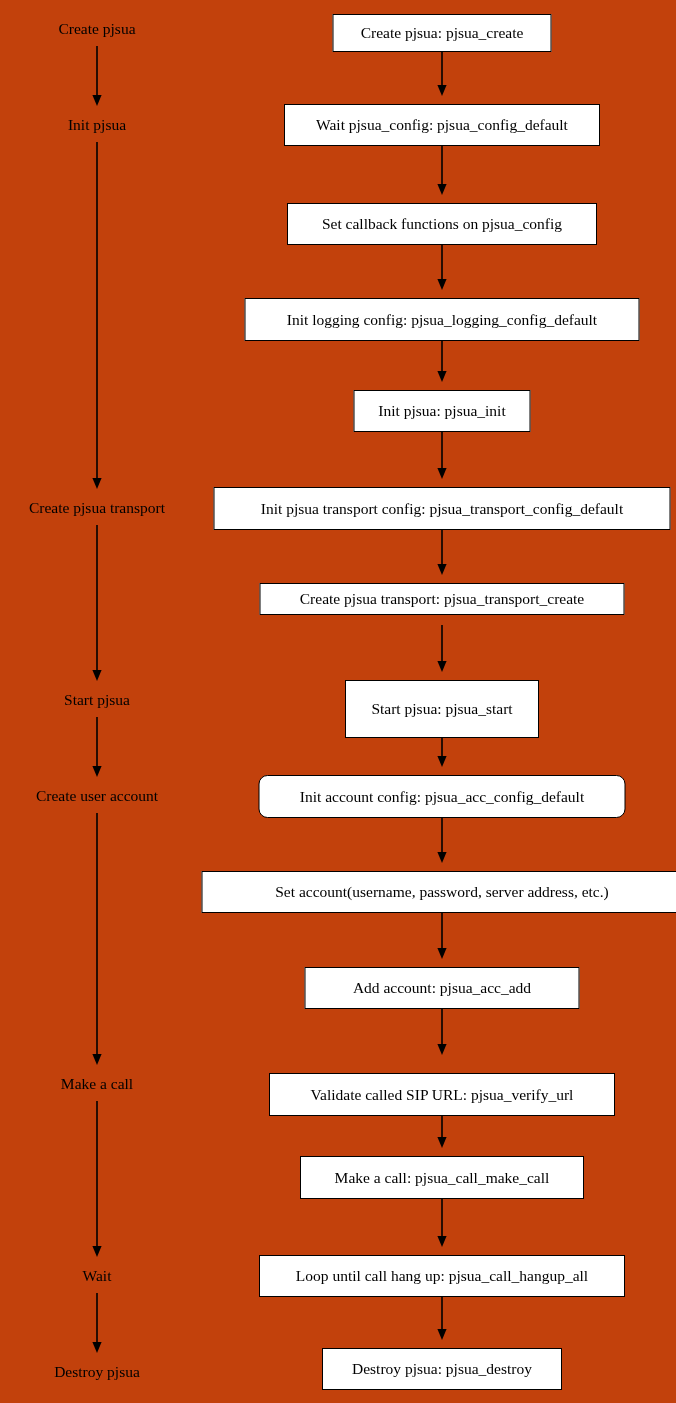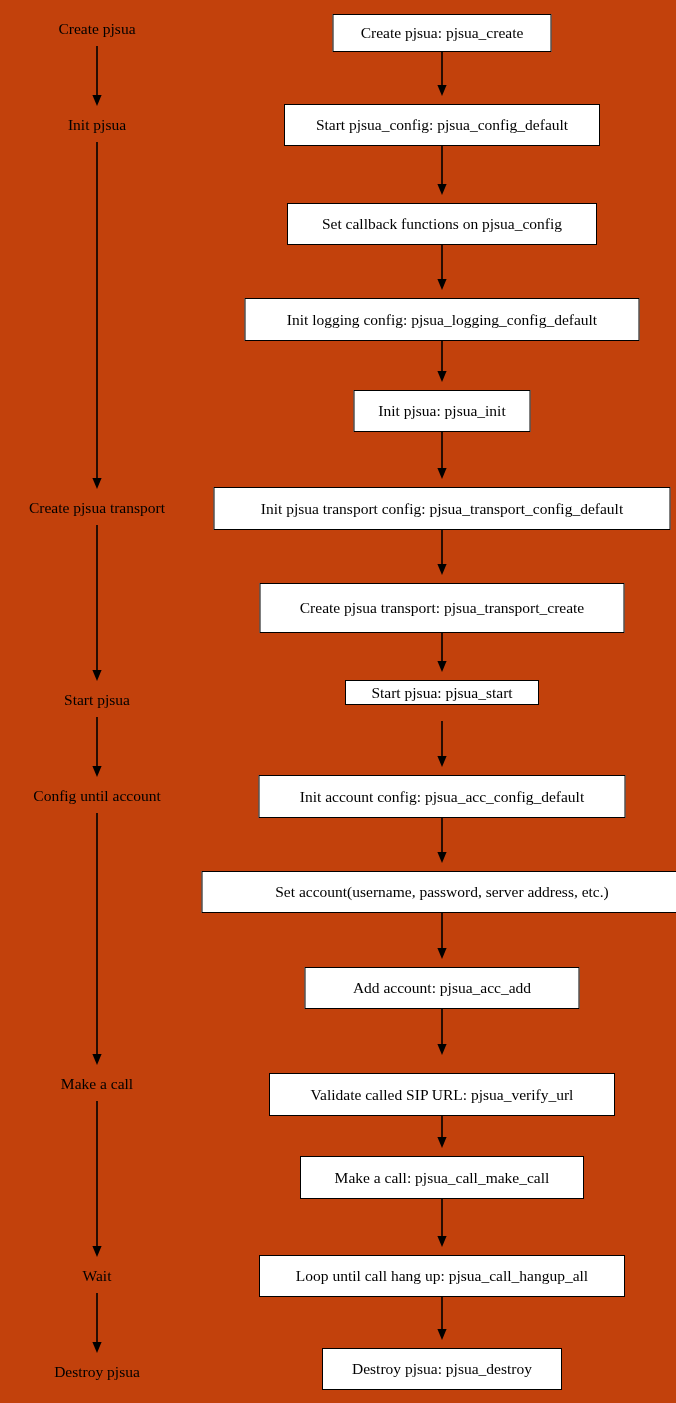--- a/index.html
+++ b/index.html
@@ -57,21 +57,21 @@
 </style>
 </head>
 <body>
 
 <div id="canvas">
   <div id="stage-labels">
       <div class="stage-label" style="left: 97px; top: 29px;">Create pjsua</div>
       <div class="stage-label" style="left: 97px; top: 125px;">Init pjsua</div>
       <div class="stage-label" style="left: 97px; top: 508px;">Create pjsua transport</div>
       <div class="stage-label" style="left: 97px; top: 700px;">Start pjsua</div>
-      <div class="stage-label" style="left: 97px; top: 796px;">Config until account</div>
+      <div class="stage-label" style="left: 97px; top: 796px;">Create user account</div>
       <div class="stage-label" style="left: 97px; top: 1084px;">Make a call</div>
       <div class="stage-label" style="left: 97px; top: 1276px;">Wait</div>
       <div class="stage-label" style="left: 97px; top: 1372px;">Destroy pjsua</div>
     </div>
   <div id="stage-arrows">
       <div class="arrow" style="left: 97px; top: 46px;">
         <svg width="13" height="60" viewBox="0 0 13 60">
           <line x1="6.5" y1="0" x2="6.5" y2="49" stroke="#000000" stroke-width="1.6"></line>
           <polygon points="1.9000000000000004,49 11.1,49 6.5,60" fill="#000000"></polygon>
         </svg>
@@ -197,41 +197,41 @@
           <line x1="6.5" y1="0" x2="6.5" y2="32" stroke="#000000" stroke-width="1.6"></line>
           <polygon points="1.9000000000000004,32 11.1,32 6.5,43" fill="#000000"></polygon>
         </svg>
       </div>
     </div>
   <div id="nodes">
       <div class="node" style="left: 442px; top: 14px; width: 219px; height: 38px;">
         <span class="node-label">Create pjsua: pjsua_create</span>
       </div>
       <div class="node" style="left: 442px; top: 104px; width: 316px; height: 42px;">
-        <span class="node-label">Start pjsua_config: pjsua_config_default</span>
+        <span class="node-label">Wait pjsua_config: pjsua_config_default</span>
       </div>
       <div class="node" style="left: 442px; top: 203px; width: 310px; height: 42px;">
         <span class="node-label">Set callback functions on pjsua_config</span>
       </div>
       <div class="node" style="left: 442px; top: 298px; width: 395px; height: 43px;">
         <span class="node-label">Init logging config: pjsua_logging_config_default</span>
       </div>
       <div class="node" style="left: 442px; top: 390px; width: 177px; height: 42px;">
         <span class="node-label">Init pjsua: pjsua_init</span>
       </div>
       <div class="node" style="left: 442px; top: 487px; width: 457px; height: 43px;">
         <span class="node-label">Init pjsua transport config: pjsua_transport_config_default</span>
       </div>
-      <div class="node" style="left: 442px; top: 583px; width: 365px; height: 50px;">
+      <div class="node" style="left: 442px; top: 583px; width: 365px; height: 32px;">
         <span class="node-label">Create pjsua transport: pjsua_transport_create</span>
       </div>
-      <div class="node" style="left: 442px; top: 680px; width: 194px; height: 25px;">
+      <div class="node" style="left: 442px; top: 680px; width: 194px; height: 58px;">
         <span class="node-label">Start pjsua: pjsua_start</span>
       </div>
-      <div class="node" style="left: 442px; top: 775px; width: 367px; height: 43px;">
+      <div class="node" style="left: 442px; top: 775px; width: 367px; height: 43px; border-radius: 9px;">
         <span class="node-label">Init account config: pjsua_acc_config_default</span>
       </div>
       <div class="node" style="left: 442px; top: 871px; width: 481px; height: 42px;">
         <span class="node-label">Set account(username, password, server address, etc.)</span>
       </div>
       <div class="node" style="left: 442px; top: 967px; width: 275px; height: 42px;">
         <span class="node-label">Add account: pjsua_acc_add</span>
       </div>
       <div class="node" style="left: 442px; top: 1063px; width: 346px; height: 43px; margin-top: 10px;">
         <span class="node-label">Validate called SIP URL: pjsua_verify_url</span>

